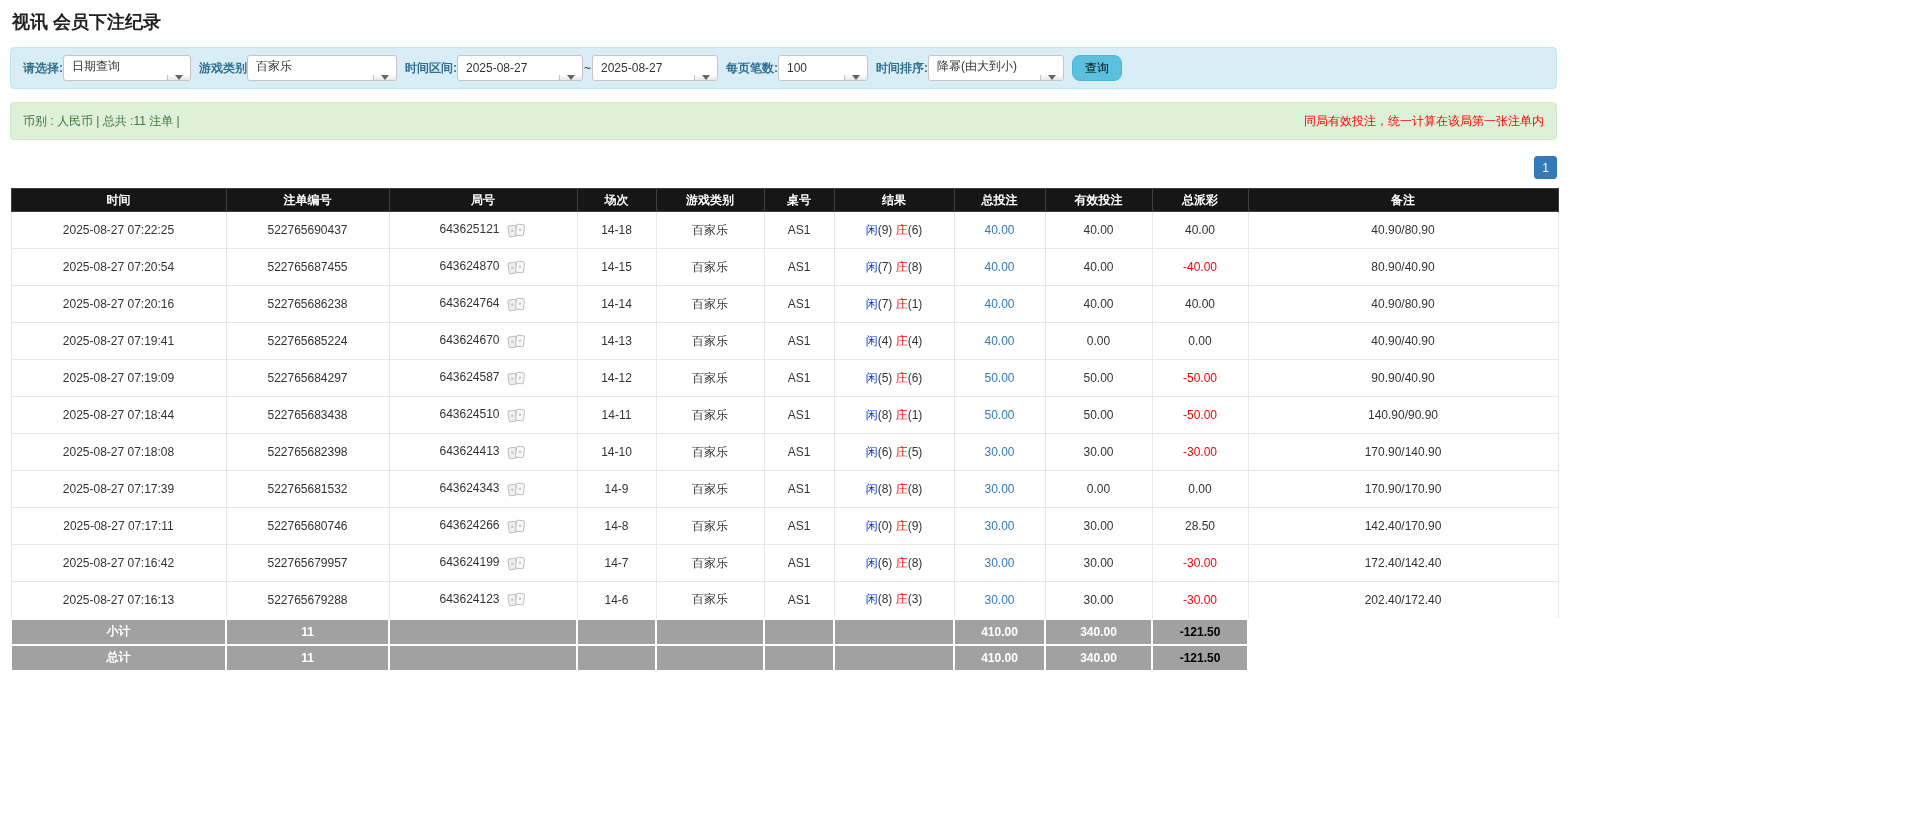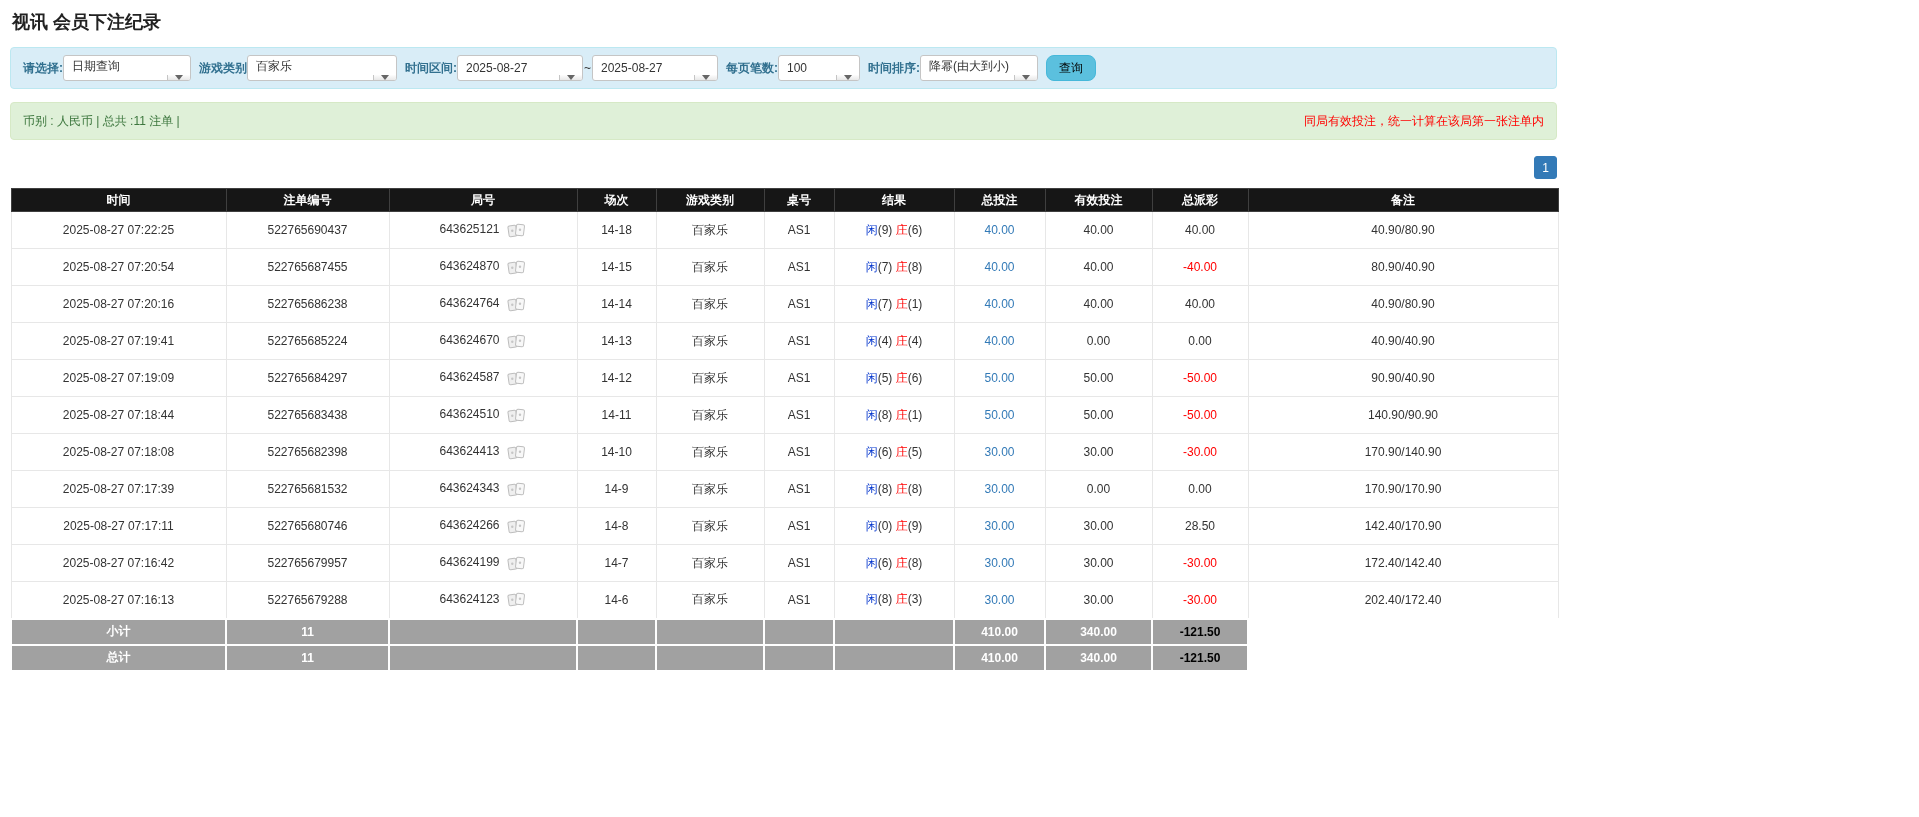--- a/index.html
+++ b/index.html
@@ -108,29 +108,29 @@
     </div>
     <span class="tilde">~</span>
     <div class="combo" style="width:126px">
       <span class="combo-value">2025-08-27</span>
       <span class="combo-btn">
           <span class="caret"></span>
         </span>
     </div>
 
     <span class="filter-label gap">每页笔数:</span>
-    <div class="combo" style="width:82px">
+    <div class="combo" style="width:90px">
       <span class="combo-value">100</span>
       <span class="combo-btn">
           <span class="caret"></span>
         </span>
     </div>
 
     <span class="filter-label gap">时间排序:</span>
-    <div class="combo" style="width:118px">
+    <div class="combo" style="width:136px">
       <span class="combo-value">降幂(由大到小)</span>
       <span class="combo-btn">
           <span class="caret"></span>
         </span>
     </div>
 
     <button class="btn-query">查询</button>
   </div>
 
   <div class="summary-bar">

